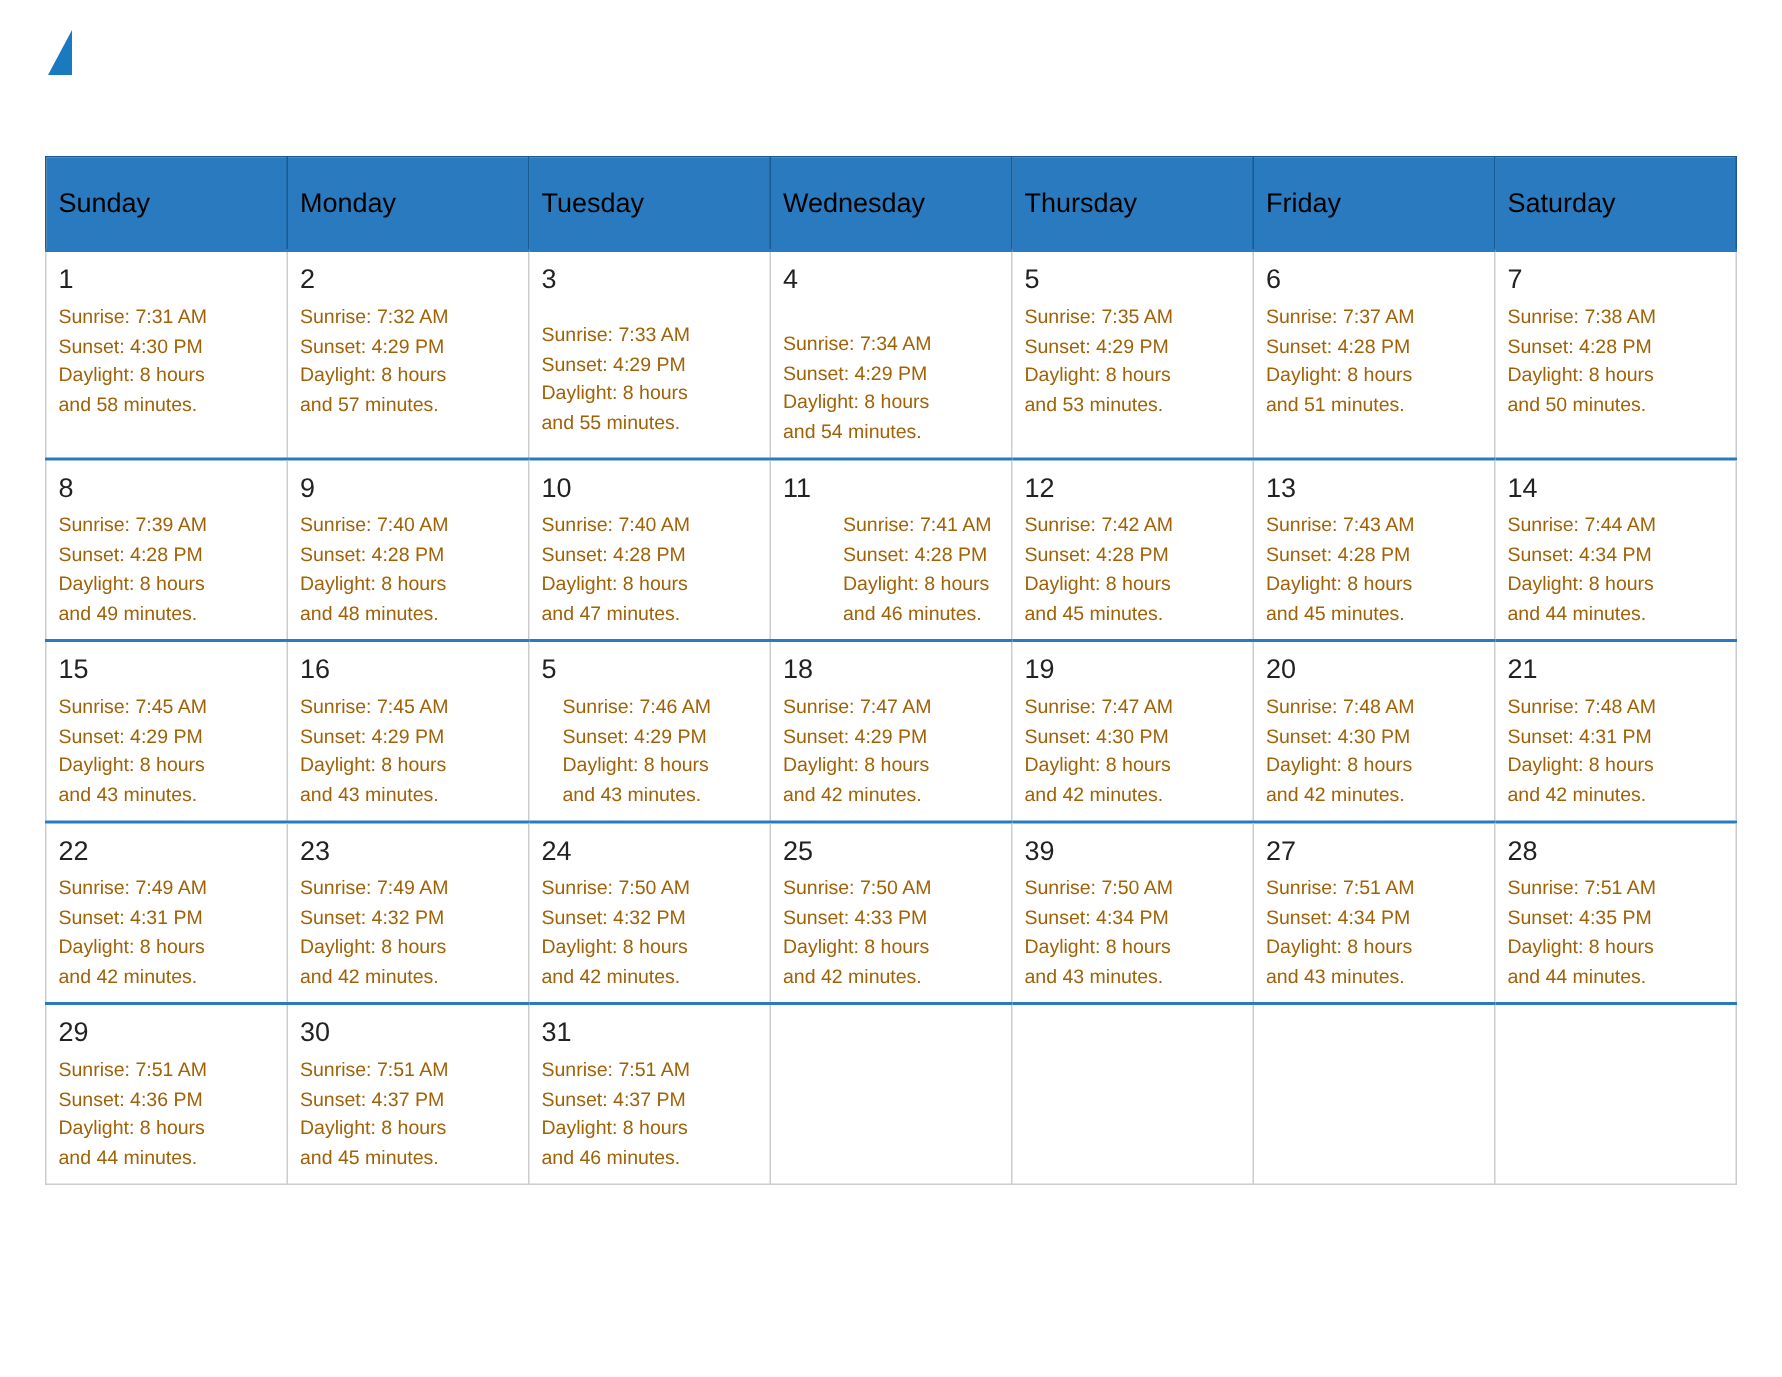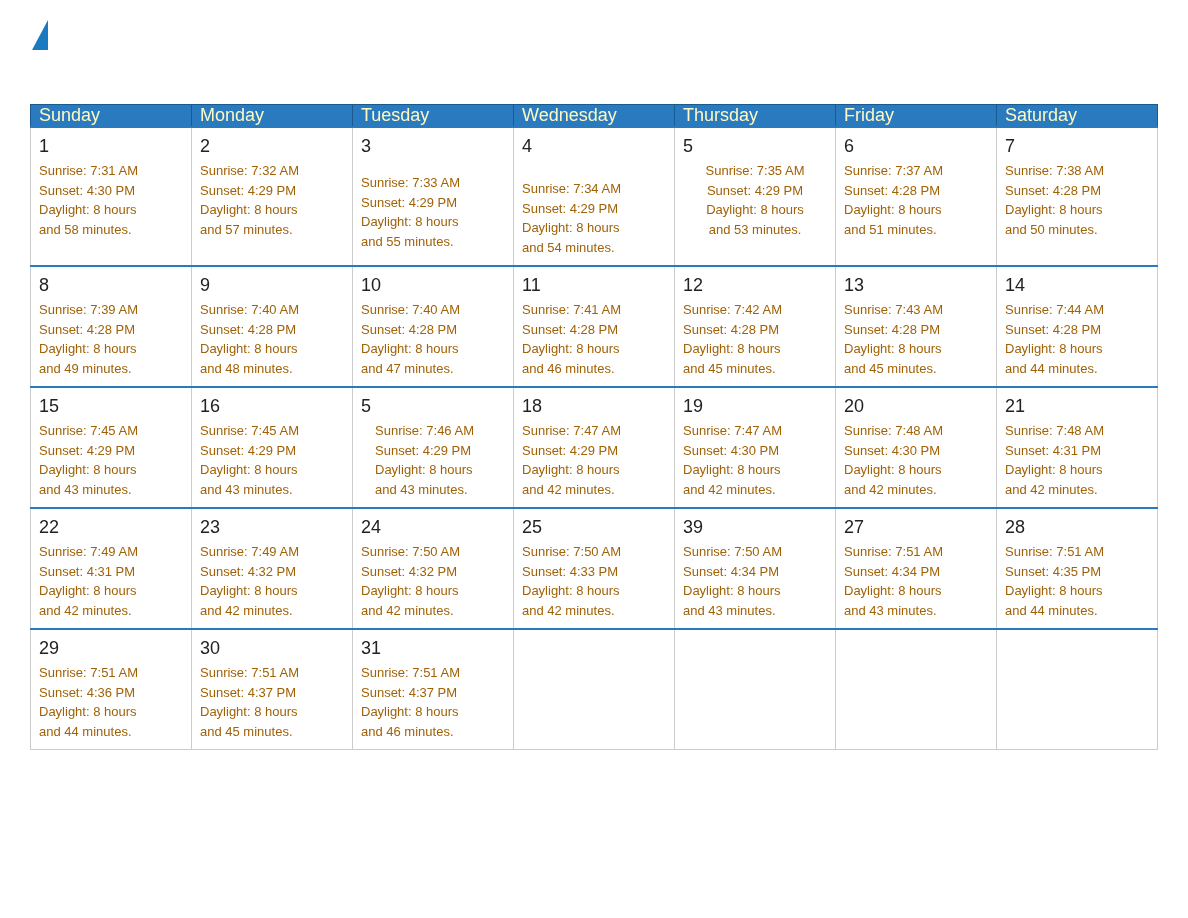--- a/index.html
+++ b/index.html
@@ -29,22 +29,22 @@
       font-size: 22px;
       color: #444;
       margin-top: 4px;
     }
     table {
       width: 100%;
       border-collapse: collapse;
     }
     thead tr th {
       background-color: #2a7abf;
-      color: #fef9c3;
-      padding: 0 8px;
+      color: #000000;
+      padding: 20px 8px;
       font-size: 18px;
       font-weight: normal;
       text-align: left;
       border: 1px solid #1a5a8f;
     }
     tbody tr td {
       vertical-align: top;
       padding: 8px 8px;
       border: 1px solid #ccc;
       border-top: 2px solid #2a7abf;
@@ -151,21 +151,21 @@
         </td>
         <td>
           <span class="day-num">4</span>
           <div class="day-info" style="white-space: pre-line; margin-top: 22px;">Sunrise: 7:34 AM
 Sunset: 4:29 PM
 Daylight: 8 hours
 and 54 minutes.</div>
         </td>
         <td>
           <span class="day-num">5</span>
-          <div class="day-info" style="white-space: pre-line; text-align: center;">Sunrise: 7:35 AM
+          <div class="day-info" style="white-space: pre-line;">Sunrise: 7:35 AM
 Sunset: 4:29 PM
 Daylight: 8 hours
 and 53 minutes.</div>
         </td>
         <td>
           <span class="day-num">6</span>
           <div class="day-info" style="white-space: pre-line;">Sunrise: 7:37 AM
 Sunset: 4:28 PM
 Daylight: 8 hours
 and 51 minutes.</div>
@@ -195,21 +195,21 @@
         </td>
         <td>
           <span class="day-num">10</span>
           <div class="day-info" style="white-space: pre-line;">Sunrise: 7:40 AM
 Sunset: 4:28 PM
 Daylight: 8 hours
 and 47 minutes.</div>
         </td>
         <td>
           <span class="day-num">11</span>
-          <div class="day-info" style="white-space: pre-line;">Sunrise: 7:41 AM
+          <div class="day-info" style="white-space: pre-line; margin-left: 40px;">Sunrise: 7:41 AM
 Sunset: 4:28 PM
 Daylight: 8 hours
 and 46 minutes.</div>
         </td>
         <td>
           <span class="day-num">12</span>
           <div class="day-info" style="white-space: pre-line;">Sunrise: 7:42 AM
 Sunset: 4:28 PM
 Daylight: 8 hours
 and 45 minutes.</div>
@@ -217,21 +217,21 @@
         <td>
           <span class="day-num">13</span>
           <div class="day-info" style="white-space: pre-line;">Sunrise: 7:43 AM
 Sunset: 4:28 PM
 Daylight: 8 hours
 and 45 minutes.</div>
         </td>
         <td>
           <span class="day-num">14</span>
           <div class="day-info" style="white-space: pre-line;">Sunrise: 7:44 AM
-Sunset: 4:28 PM
+Sunset: 4:34 PM
 Daylight: 8 hours
 and 44 minutes.</div>
         </td>
       </tr>
       <tr>
         <td>
           <span class="day-num">15</span>
           <div class="day-info" style="white-space: pre-line;">Sunrise: 7:45 AM
 Sunset: 4:29 PM
 Daylight: 8 hours

